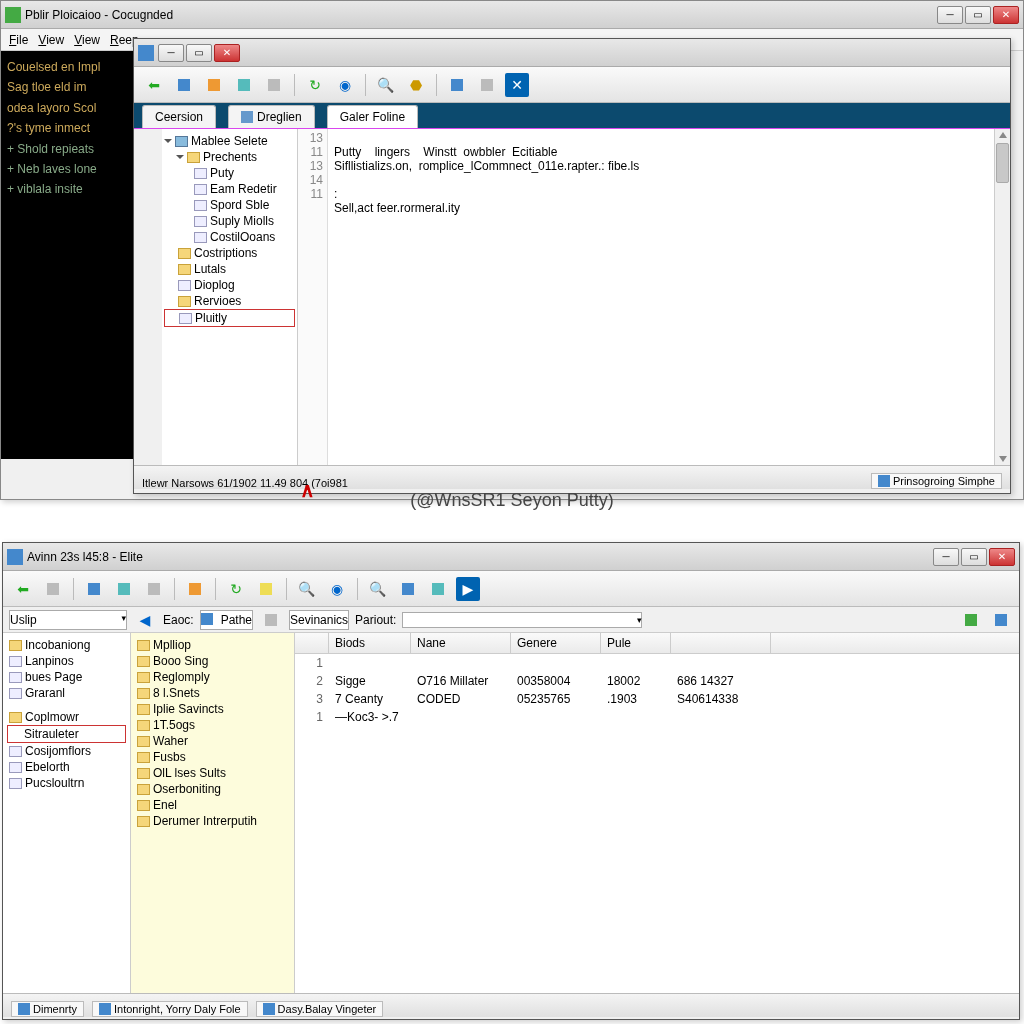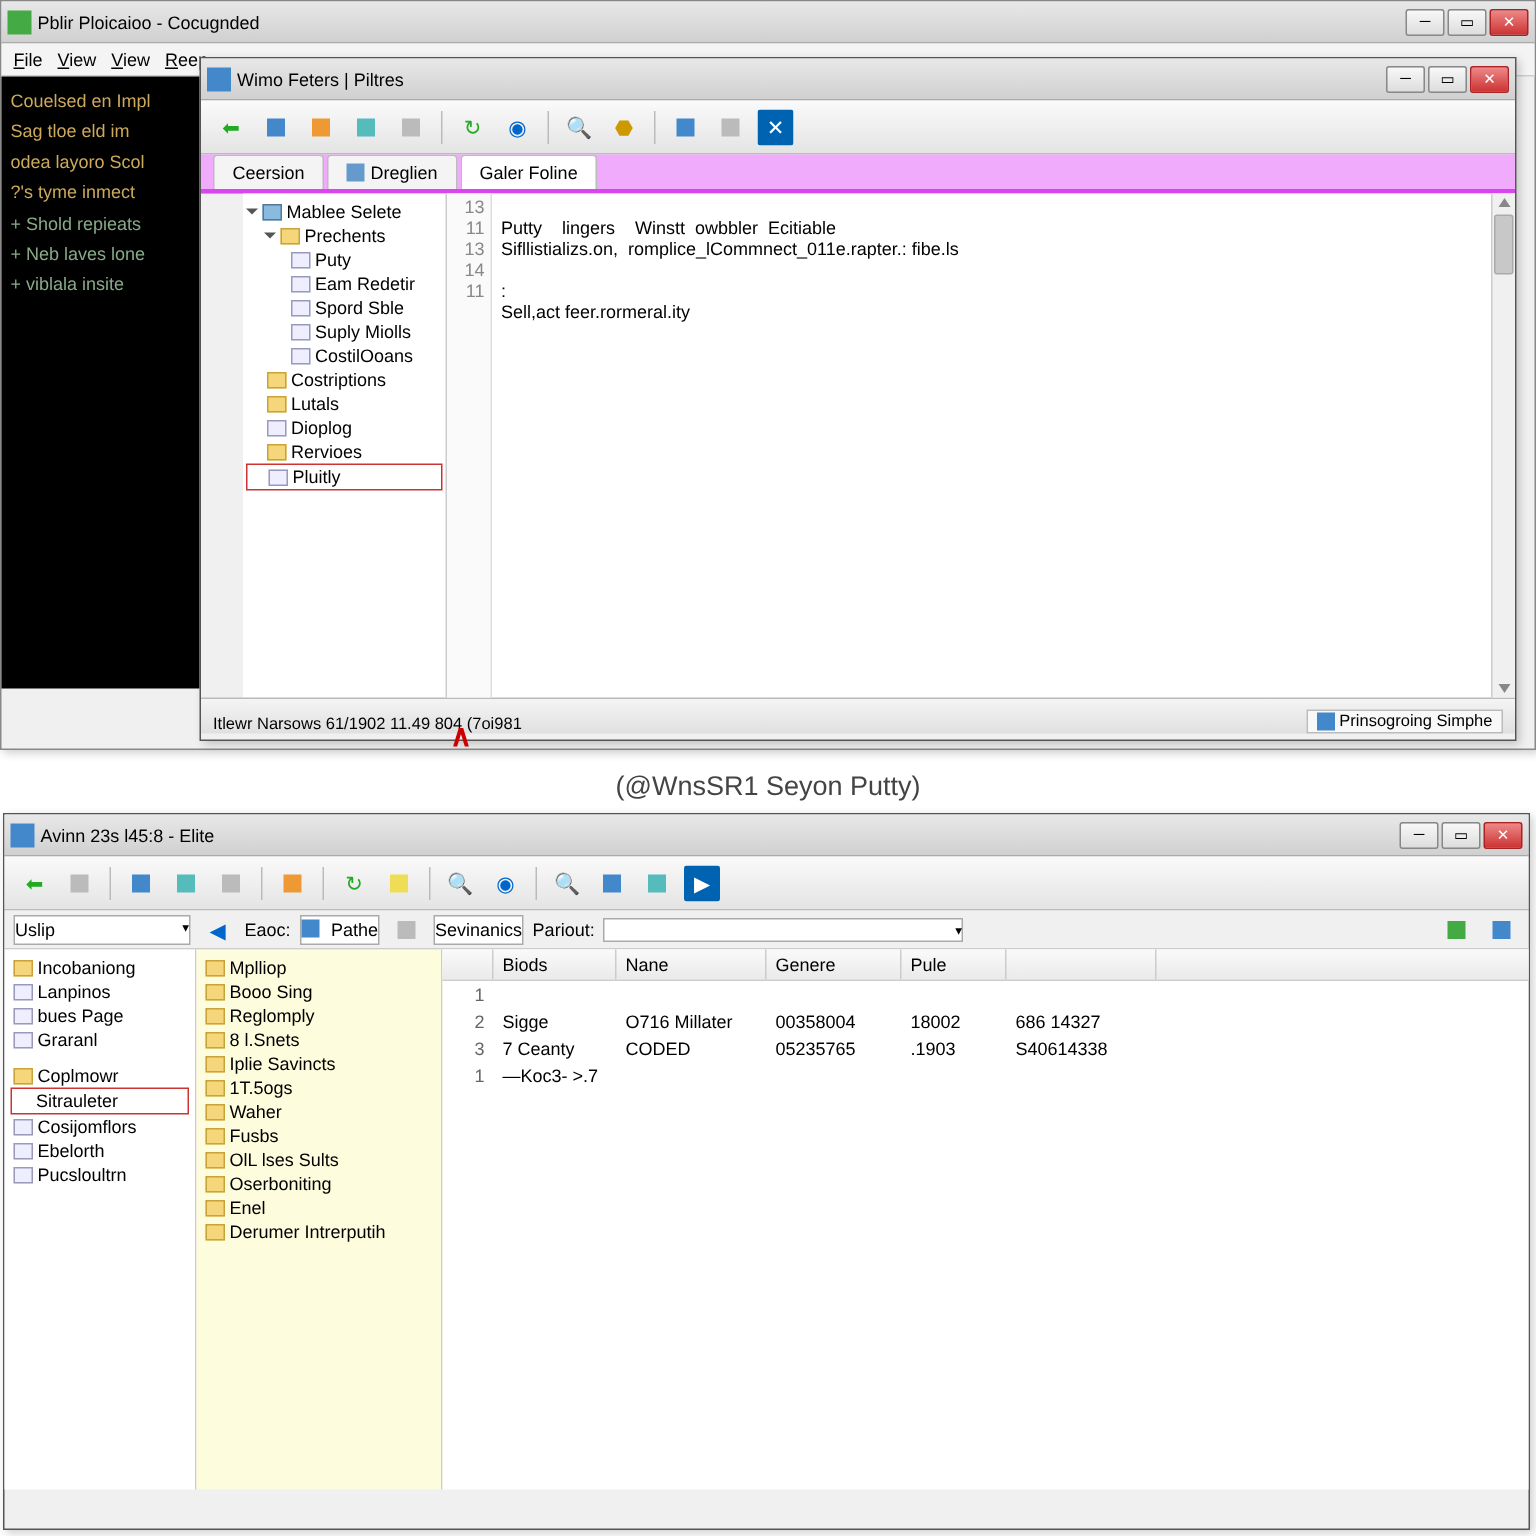--- a/index.html
+++ b/index.html
@@ -21,21 +21,21 @@
 .console { background: #000; color: #cca95b; font-family: monospace; font-size: 12px; padding: 6px; height: 408px; width: 133px; overflow: hidden; line-height: 1.7; }
 .console .line { white-space: nowrap; }
 .console .plus { color: #8a8; }
 
 
 .editorwin { left: 133px; top: 38px; width: 878px; height: 456px; }
 .toolbar { height: 36px; background: linear-gradient(#fafafa,#e4e4e4); border-bottom: 1px solid #bbb; display: flex; align-items: center; gap: 6px; padding: 0 8px; }
 .tbtn { width: 24px; height: 24px; border: 1px solid transparent; border-radius: 3px; display: flex; align-items: center; justify-content: center; font-size: 14px; cursor: pointer; }
 .tsep { width: 1px; height: 22px; background: #bbb; margin: 0 2px; }
 .tbtn.blue { background: #0063b1; color: #fff; border-radius: 2px; }
-.tabs { height: 26px; background: #f0abfc; border-bottom: 3px solid #d946ef; display: flex; align-items: flex-end; padding-left: 8px; gap: 2px; font-size: 12px; }
+.tabs { height: 26px; background: #0c4a6e; border-bottom: 1px solid #d946ef; display: flex; align-items: flex-end; padding-left: 8px; gap: 12px; font-size: 12px; }
 .tab { padding: 4px 12px; border: 1px solid #bbb; border-bottom: none; background: #f4f4f4; border-radius: 3px 3px 0 0; cursor: pointer; display: flex; align-items: center; gap: 4px; }
 .tab.active { background: #fff; }
 .tab .tico { width: 12px; height: 12px; background: #69c; display: inline-block; }
 
 .editorbody { display: flex; height: 336px; background: #fff; margin-left: 28px; }
 .tree { width: 136px; border-right: 1px solid #ccc; font-size: 12px; padding: 4px 2px; overflow: hidden; }
 .tree .node { display: flex; align-items: center; gap: 3px; padding: 1px 2px; white-space: nowrap; cursor: pointer; }
 .tree .node.d1 { padding-left: 14px; }
 .tree .node.d2 { padding-left: 30px; }
 .tree .node.sel { border: 1px solid #c33; }
@@ -52,21 +52,21 @@
 .scrollbar .thumb { position: absolute; top: 14px; left: 1px; right: 1px; height: 40px; background: #c8c8c8; border: 1px solid #aaa; border-radius: 2px; }
 .scrollbar::before, .scrollbar::after { content:""; position:absolute; left:4px; width:0; height:0; border-left:4px solid transparent; border-right:4px solid transparent; }
 .scrollbar::before { top:3px; border-bottom:6px solid #888; }
 .scrollbar::after { bottom:3px; border-top:6px solid #888; }
 
 .statusbar { height: 24px; background: linear-gradient(#f4f4f4,#e0e0e0); border-top: 1px solid #bbb; display: flex; align-items: flex-end; font-size: 11px; padding: 0 8px; gap: 12px; }
 .statusbar .spacer { flex: 1; }
 .statuschip { border: 1px solid #bbb; padding: 1px 6px; background: #f8f8f8; display: flex; align-items: center; gap: 3px; }
 
 
-.midcaption { position: absolute; top: 514px; left: 0; right: 0; text-align: center; font-size: 18px; color: #444; }
+.midcaption { position: absolute; top: 490px; left: 0; right: 0; text-align: center; font-size: 18px; color: #444; }
 .caret { color: #c00; font-weight: bold; font-size: 20px; position: absolute; top: 478px; left: 300px; }
 
 
 .browsewin { left: 2px; top: 542px; width: 1018px; height: 478px; }
 .pathbar { height: 26px; background: #f0f0f0; border-bottom: 1px solid #ccc; display: flex; align-items: center; gap: 6px; padding: 0 6px; font-size: 12px; }
 .pathfield { border: 1px solid #aaa; background: #fff; padding: 2px 0; display: flex; gap: 8px; }
 .pathfield.long { flex: 0 0 240px; }
 .pathright { margin-left: auto; display:flex; gap:6px; }
 
 .browsebody { display: flex; height: 360px; }
@@ -126,21 +126,20 @@
     <div class="line"></div>
     <div class="line plus">+ Neb laves lone</div>
     <div class="line"></div>
     <div class="line plus">+ viblala insite</div>
   </div>
 </div>
 
 <div class="window editorwin">
   <div class="titlebar">
     <span class="icon ico-sq c-blue"></span>
-    <span class="title">Wimo Feters | Piltres</span>
     <div class="winbtns">
       <div class="winbtn">─</div>
       <div class="winbtn">▭</div>
       <div class="winbtn close">✕</div>
     </div>
   </div>
   <div class="toolbar">
     <div class="tbtn" style="color:#2a2">⬅</div>
     <div class="tbtn">
         <span class="ico-sq c-blue"></span>
@@ -461,13 +460,27 @@
         <div class="col c3">05235765</div>
         <div class="col c4">.1903</div>
         <div class="col c5">S40614338</div>
       </div>
       <div class="listrow">
         <div class="col num">1</div>
         <div class="col c1" style="width:auto">—Koc3- &gt;.7</div>
       </div>
     </div>
   </div>
+  <div class="statusbar">
+    <span class="seg">
+        <span class="ico-sq c-blue"></span>
+        <span>Dimenrty</span>
+      </span>
+    <span class="seg">
+        <span class="ico-sq c-blue"></span>
+        <span>Intonright, Yorry Daly Fole</span>
+      </span>
+    <span class="seg">
+        <span class="ico-sq c-blue"></span>
+        <span>Dasy.Balay Vingeter</span>
+      </span>
+  </div>
 </div>
 
 </body></html>

